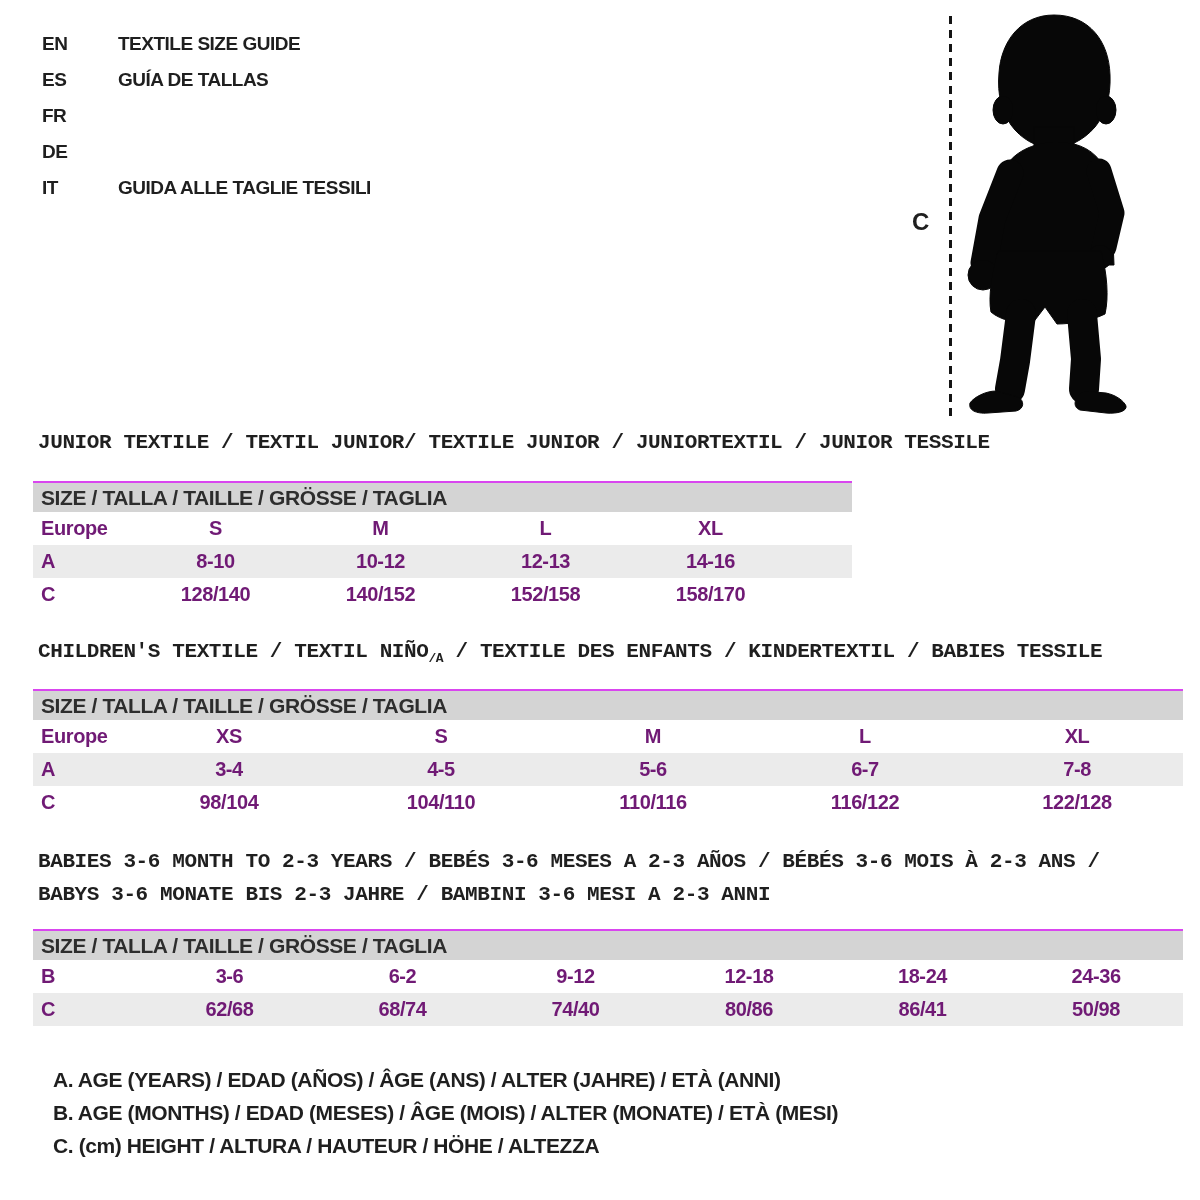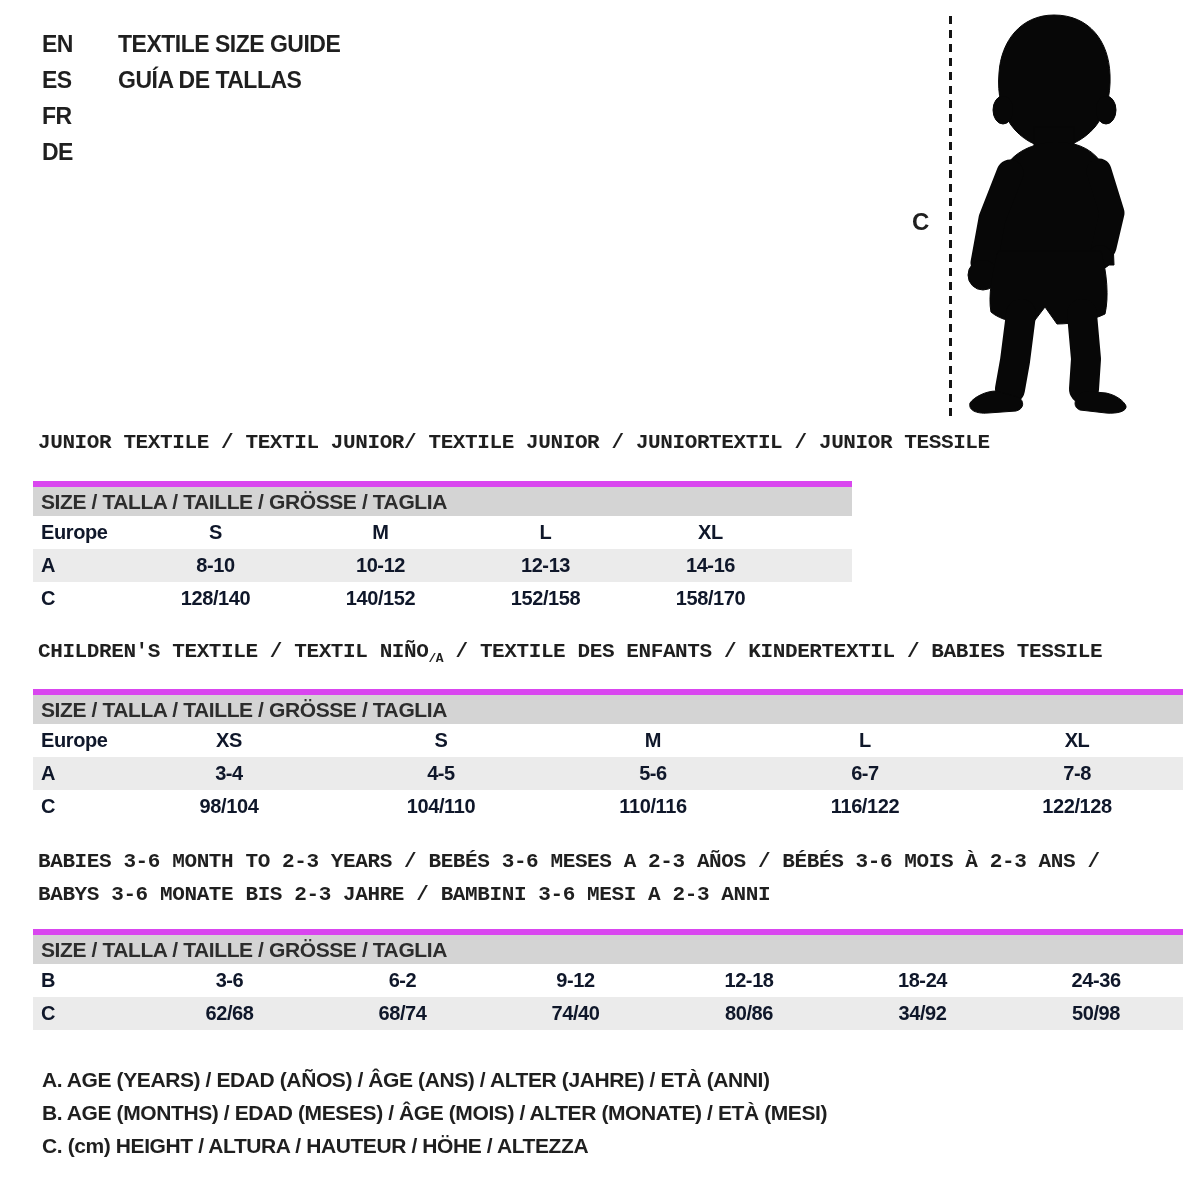--- a/index.html
+++ b/index.html
@@ -9,21 +9,21 @@
     font-family:"Liberation Sans", sans-serif;
     color:#1f1f1f;
     position:relative;
     overflow:hidden;
     -webkit-font-smoothing:antialiased;
   }
   .abs { position:absolute; }
 
   
   .lang-block { top:26px; left:42px; }
-  .lang-row { display:flex; line-height:36px; font-size:23px; font-weight:bold; letter-spacing:-0.5px;align-items:flex-end; }
+  .lang-row { display:flex; line-height:36px; font-size:19px; font-weight:bold; letter-spacing:-0.5px;align-items:flex-end; }
   .lang-code { width:76px; }
 
   
   .dash-line {
     left:949px; top:16px; width:3px; height:400px;
     background:repeating-linear-gradient(to bottom, #141414 0 8px, transparent 8px 14px);
   }
   .c-label { left:912px; top:208px; font-size:24px; font-weight:bold; }
   .silhouette { left:958px; top:10px; }
   .silhouette * { fill:#070707; stroke:#070707; }
@@ -36,50 +36,54 @@
   #children-heading { top:640px; }
   #babies-heading { top:845px; line-height:33px; }
 
   
   table.size-table { position:absolute; left:33px; border-collapse:collapse; table-layout:fixed; }
   #junior-table { top:481px; width:819px; }
   #children-table { top:689px; width:1150px; }
   #babies-table { top:929px; width:1150px; }
   table.size-table td {
     height:33px; font-size:20px; font-weight:bold; text-align:center;
-    letter-spacing:-0.4px; padding:0; vertical-align:middle; color:#0f172a;
+    letter-spacing:-0.4px; padding:0; vertical-align:middle; color:#701a75;
   }
   table.size-table td.lbl { text-align:left; padding-left:8px; }
   tr.bar-row td {
-    background:#d4d4d4; border-top:6px solid #d946ef; height:29px;
+    background:#d4d4d4; border-top:2px solid #d946ef; height:29px;
     text-align:left; padding-left:8px; color:#2d2d2d; font-size:21px;
   }
   tr.stripe td { background:#ebebeb; }
 
   
-  .legend { top:1063px; left:42px; font-size:21px; font-weight:bold;
+  .legend { top:1063px; left:53px; font-size:21px; font-weight:bold;
             line-height:33px; letter-spacing:-0.4px; }
 </style>
 </head>
 <body>
 
 <div class="abs lang-block">
   <div class="lang-row">
     <span class="lang-code">EN</span>
     <span>TEXTILE SIZE GUIDE</span>
   </div>
   <div class="lang-row">
     <span class="lang-code">ES</span>
     <span>GUÍA DE TALLAS</span>
   </div>
   <div class="lang-row">
     <span class="lang-code">FR</span>
   </div>
   <div class="lang-row">
     <span class="lang-code">DE</span>
+  </div>
+  <div class="lang-row">
+    <span class="lang-code">IT</span>
+    <span>GUIDA ALLE TAGLIE TESSILI</span>
   </div>
 </div>
 
 <div class="abs dash-line"></div>
 <div class="abs c-label">C</div>
 <svg class="abs silhouette" width="192" height="412" viewBox="0 0 192 410" xmlns="http://www.w3.org/2000/svg">
 
   <path d="M96,4 C131,4 151,30 152,64 C153,86 147,104 137,116 C125,130 109,137 95,137
            C79,137 63,128 53,114 C44,101 39,84 41,62 C43,30 63,4 96,4 Z"></path>
   <ellipse cx="45" cy="99" rx="10" ry="14"></ellipse>
@@ -219,21 +223,21 @@
     <td>12-18</td>
     <td>18-24</td>
     <td>24-36</td>
   </tr>
   <tr class="stripe">
     <td class="lbl">C</td>
     <td>62/68</td>
     <td>68/74</td>
     <td>74/40</td>
     <td>80/86</td>
-    <td>34/92</td>
+    <td>86/41</td>
     <td>50/98</td>
   </tr>
 </tbody>
   </table>
 
 <div class="abs legend">
   <div>A. AGE (YEARS) / EDAD (AÑOS) / ÂGE (ANS) / ALTER (JAHRE) / ETÀ (ANNI)</div>
   <div>B. AGE (MONTHS) / EDAD (MESES) / ÂGE (MOIS) / ALTER (MONATE) / ETÀ (MESI)</div>
   <div>C. (cm) HEIGHT / ALTURA / HAUTEUR / HÖHE / ALTEZZA</div>
 </div>

